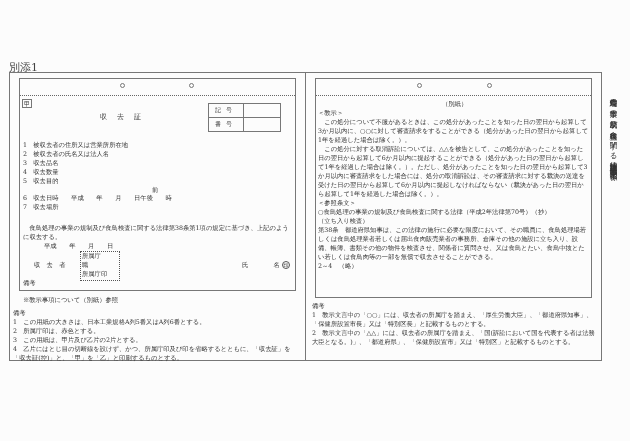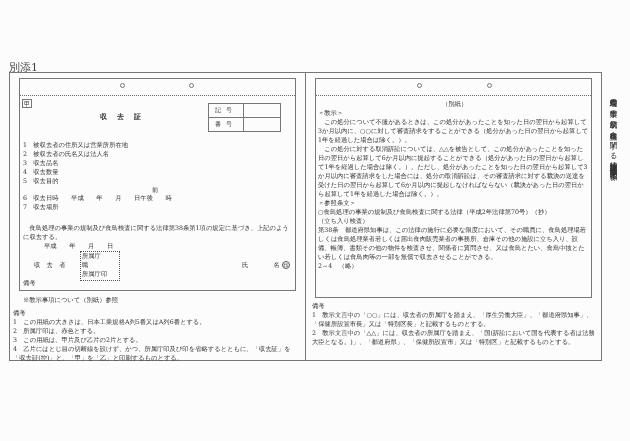--- a/index.html
+++ b/index.html
@@ -11,21 +11,21 @@
   .outer { position: absolute; left: 9px; top: 72px; width: 593px; height: 289px; border: 1px solid #777; box-sizing: border-box; }
   .divider { position: absolute; left: 305px; top: 72px; width: 1px; height: 289px; background: #777; }
   .inner { position: absolute; border: 1px solid #777; box-sizing: border-box; background: #fcfcfc; }
   .inner-left { left: 19px; top: 78px; width: 277px; height: 213px; }
   .inner-right { left: 315px; top: 78px; width: 277px; height: 220px; }
   .hole { position: absolute; top: 83px; width: 5px; height: 5px; border: 1px solid #777; border-radius: 50%; box-sizing: border-box; }
   .dotted { position: absolute; height: 0; border-top: 1px dotted #666; }
   .t { position: absolute; font-size: 6.3px; line-height: 9px; white-space: nowrap; color: #333; }
   .tw { position: absolute; font-size: 6.3px; line-height: 9px; color: #333; }
   .kou { position: absolute; left: 22px; top: 99px; border: 1px solid #777; font-size: 6px; line-height: 7px; padding: 0 1px; }
-  .title { position: absolute; left: 100px; top: 112px; font-size: 7px; letter-spacing: 10px; font-weight: bold; }
+  .title { position: absolute; left: 100px; top: 112px; font-size: 7px; letter-spacing: 10px; }
   table.reg { position: absolute; left: 208px; top: 103px; border-collapse: collapse; }
   table.reg td { border: 1px solid #777; height: 13px; font-size: 6px; padding: 0 4px; }
   table.reg td.k { width: 26px; letter-spacing: 5px; text-align: center; }
   table.reg td.v { width: 28px; }
   .dashbox { position: absolute; left: 80px; top: 251px; width: 38px; height: 28px; border: 1px dotted #555; }
   .seal { display: inline-block; width: 6px; height: 6px; border: 1px solid #555; border-radius: 50%; font-size: 5px; line-height: 6px; text-align: center; }
   .vert { position: absolute; left: 608px; top: 92px; writing-mode: vertical-rl; font-size: 7.5px; letter-spacing: 0.6px; color: #333; }
 </style>
 </head>
 <body>

